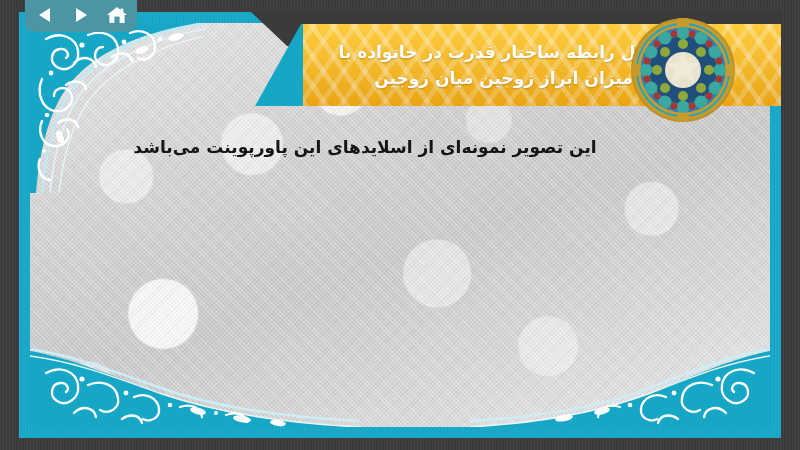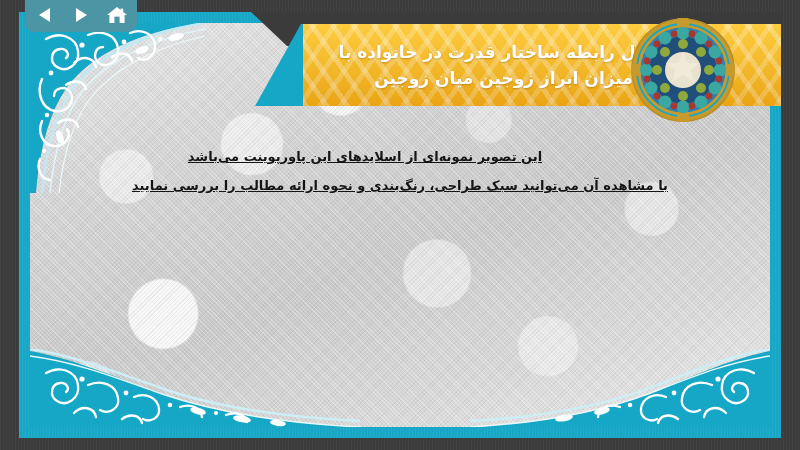--- a/index.html
+++ b/index.html
@@ -136,26 +136,26 @@
   
   .medallion{
     position:absolute;left:612px;top:6px;
     width:104px;height:104px;border-radius:50%;
     z-index:30;
   }
   .medallion svg{display:block;}
 
   
   .body-text{
-    position:absolute;left:0;right:0;top:124px;
+    position:absolute;left:0;right:0;top:112px;
     z-index:15;
     direction:rtl;text-align:center;
     padding:0 26px;box-sizing:border-box;
     color:#151515;
-    font-size:13px;line-height:1.52;font-weight:bold;text-decoration:underline;
+    font-size:17px;line-height:1.52;font-weight:bold;
   }
   .body-line{display:block;white-space:nowrap;margin-bottom:9px;}
   .body-line.l1{margin-right:70px;}
 </style>
 </head>
 <body>
 
 <div id="viewport">
 
   <div class="slide">
@@ -242,21 +242,20 @@
               <circle cx="140" cy="56" r="2.3"></circle>
               <ellipse cx="168" cy="62" rx="8" ry="3.4" transform="rotate(14 168 62)"></ellipse>
               <ellipse cx="206" cy="69" rx="9" ry="3.3" transform="rotate(10 206 69)"></ellipse>
             </g>
           </g>
         </svg>
       </div>
 
       <div class="body-text">
         <span class="body-line l1">این تصویر نمونه‌ای از اسلایدهای این پاورپوینت می‌باشد</span>
-        <span class="body-line">با مشاهده آن می‌توانید سبک طراحی، رنگ‌بندی و نحوه ارائه مطالب را بررسی نمایید</span>
       </div>
 
     </div>
 
     <div class="top-dark"></div>
 
     <div class="title-band">
       <div class="band-teal"></div>
       <div class="band-yellow"></div>
       <div class="title-text">

